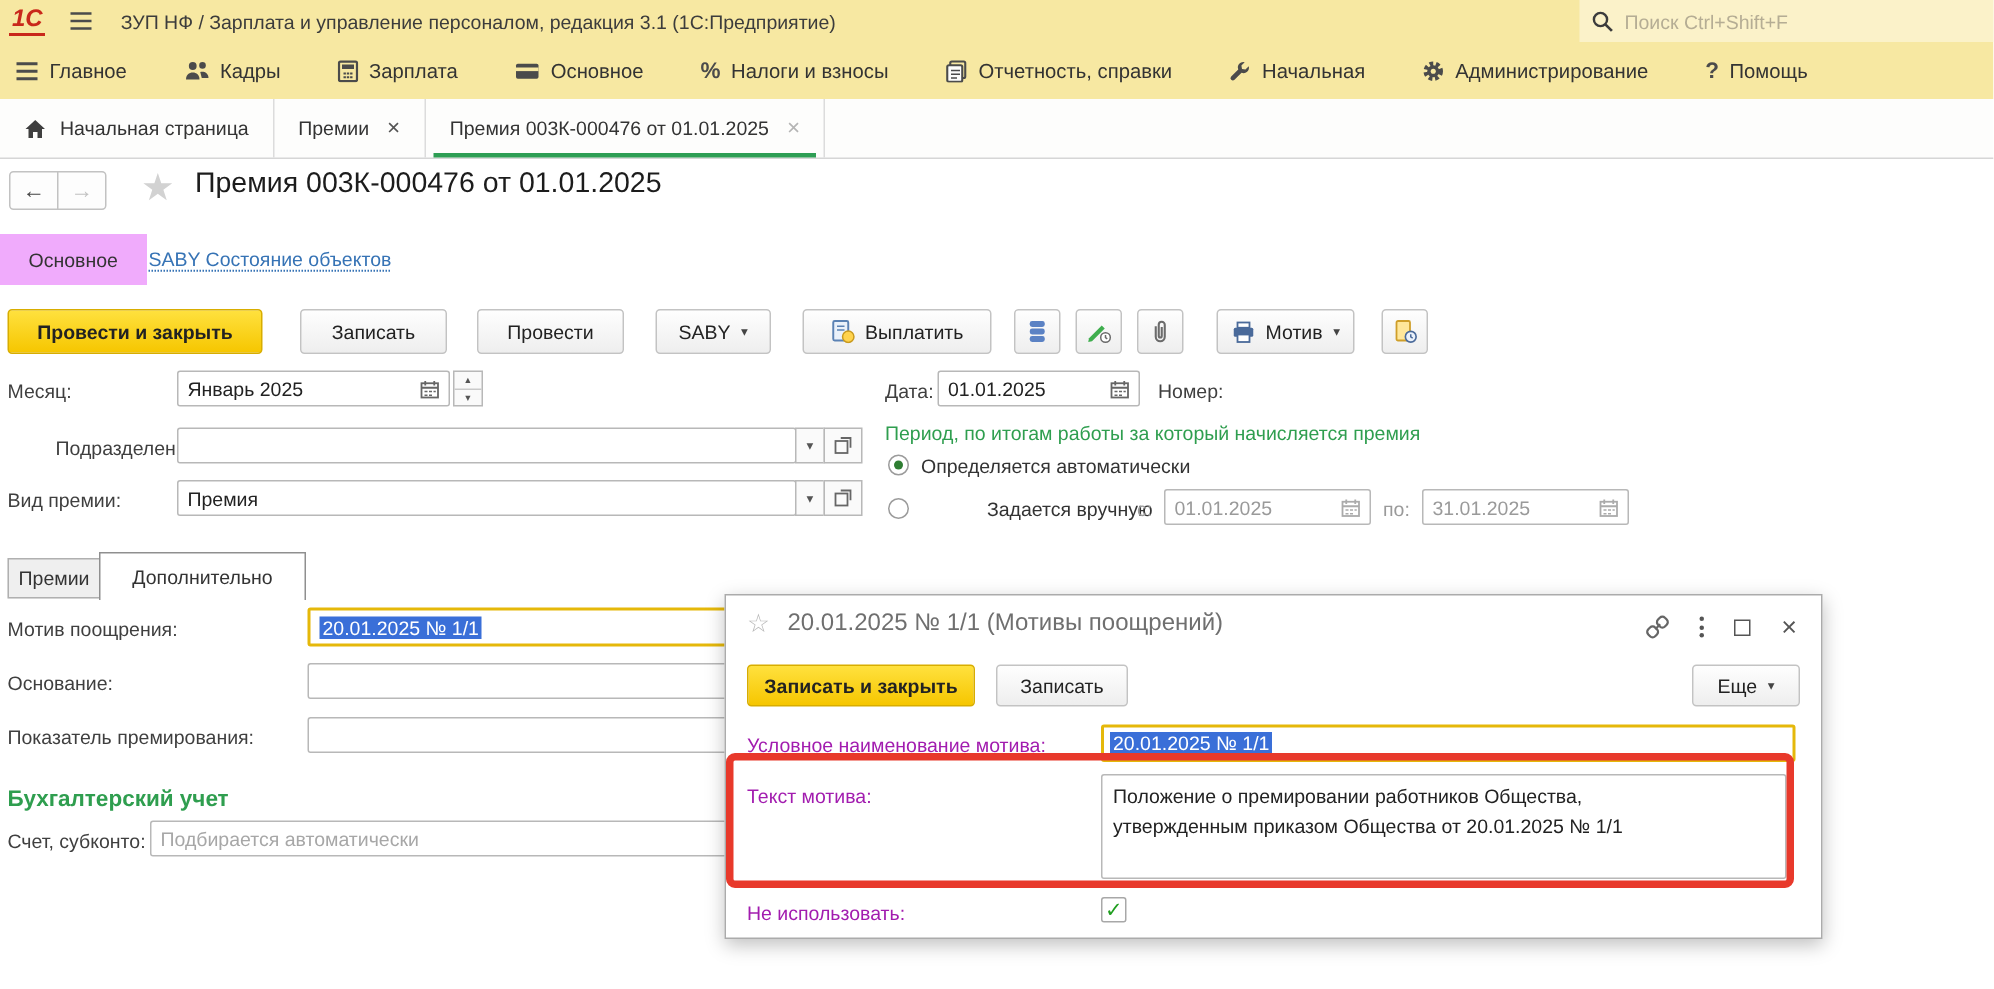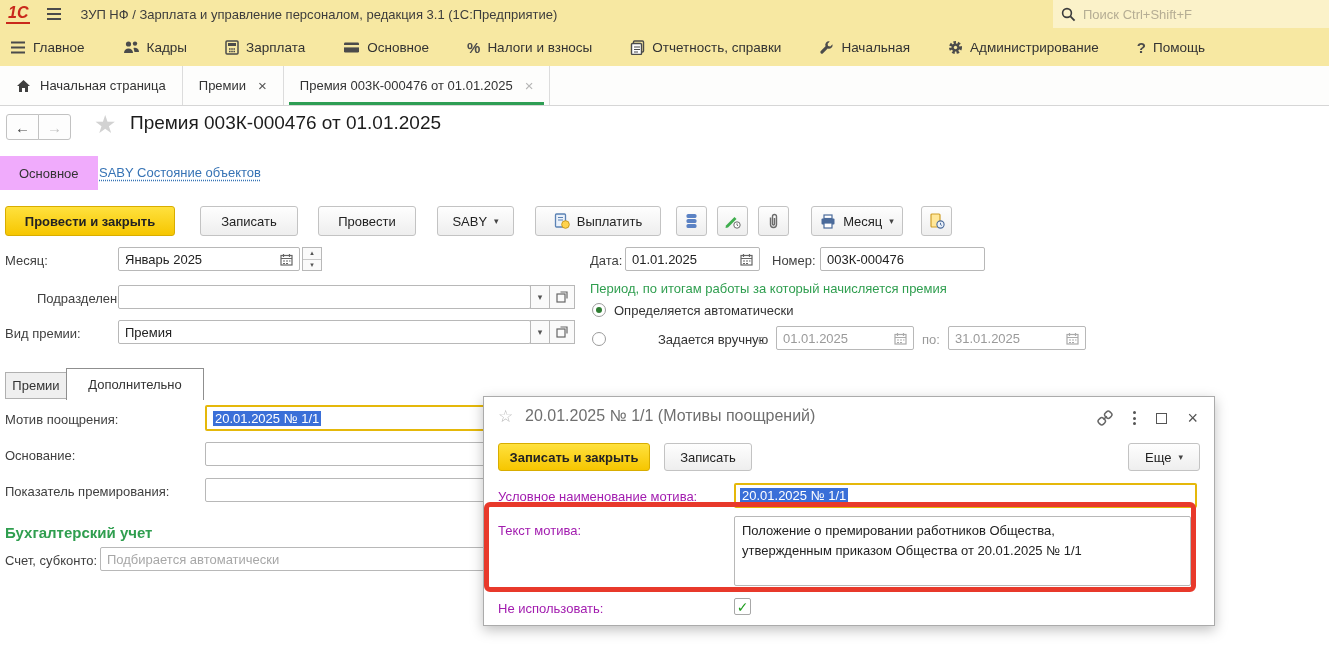--- a/index.html
+++ b/index.html
@@ -304,21 +304,21 @@
       </span>
   </div>
   <div class="btn" style="left:811px;width:92px;">
     <span>
         <svg width="16" height="15" viewBox="0 0 16 15">
           <rect x="4" y="1" width="8" height="3.5" fill="#fff" stroke="#4a6a9a" stroke-width="1.2"></rect>
           <rect x="1.5" y="4.5" width="13" height="6" rx="1" fill="#4a6a9a"></rect>
           <rect x="4" y="9" width="8" height="5" fill="#fff" stroke="#4a6a9a" stroke-width="1.2"></rect>
         </svg>
       </span>
-    <span>Месяц</span>
+    <span>Мотив</span>
     <span class="dd-arrow">▾</span>
   </div>
   <div class="btn" style="left:921px;width:31px;">
     <span>
         <svg width="16" height="16" viewBox="0 0 16 16">
           <rect x="2" y="1" width="9" height="13" rx="1" fill="#ffe79a" stroke="#cf9f2a" stroke-width="1.2"></rect>
           <circle cx="11.5" cy="11.5" r="3.6" fill="#eaf1fa" stroke="#4a6a9a" stroke-width="1.1"></circle>
           <path d="M11.5 9.8v1.8l1.3.8" stroke="#4a6a9a" stroke-width="1" fill="none"></path>
         </svg>
       </span>
@@ -375,23 +375,20 @@
     <span class="grow"></span>
     <span>
         <svg width="13" height="13" viewBox="0 0 13 13">
           <rect x="1" y="2.5" width="11" height="9.5" fill="none" stroke="#666" stroke-width="1.2"></rect>
           <path d="M1 5.5h11M3.5 1v3M9.5 1v3" stroke="#666" stroke-width="1.2"></path>
           <path d="M3 8h2M6 8h2M9 8h1.5M3 10.5h2M6 10.5h2" stroke="#666" stroke-width="1"></path>
         </svg>
       </span>
   </div>
   <div class="flabel" style="left:772px;top:253px;">Номер:</div>
-  <div class="field" style="left:820px;top:247px;width:165px;">
-    <span>003К-000476</span>
-  </div>
 
   <div class="green-h" style="left:590px;top:281px;">Период, по итогам работы за который начисляется премия</div>
   <span class="radio checked" style="left:592px;top:303px;"></span>
   <div class="rlabel" style="left:614px;top:303px;">Определяется автоматически</div>
   <span class="radio" style="left:592px;top:332px;"></span>
   <div class="rlabel" style="left:614px;top:332px;margin-left:44px;">Задается вручную</div>
   <div class="glabel" style="left:758px;top:332px;">с:</div>
   <div class="field disabled" style="left:776px;top:326px;width:138px;">
     <span>01.01.2025</span>
     <span class="grow"></span>

